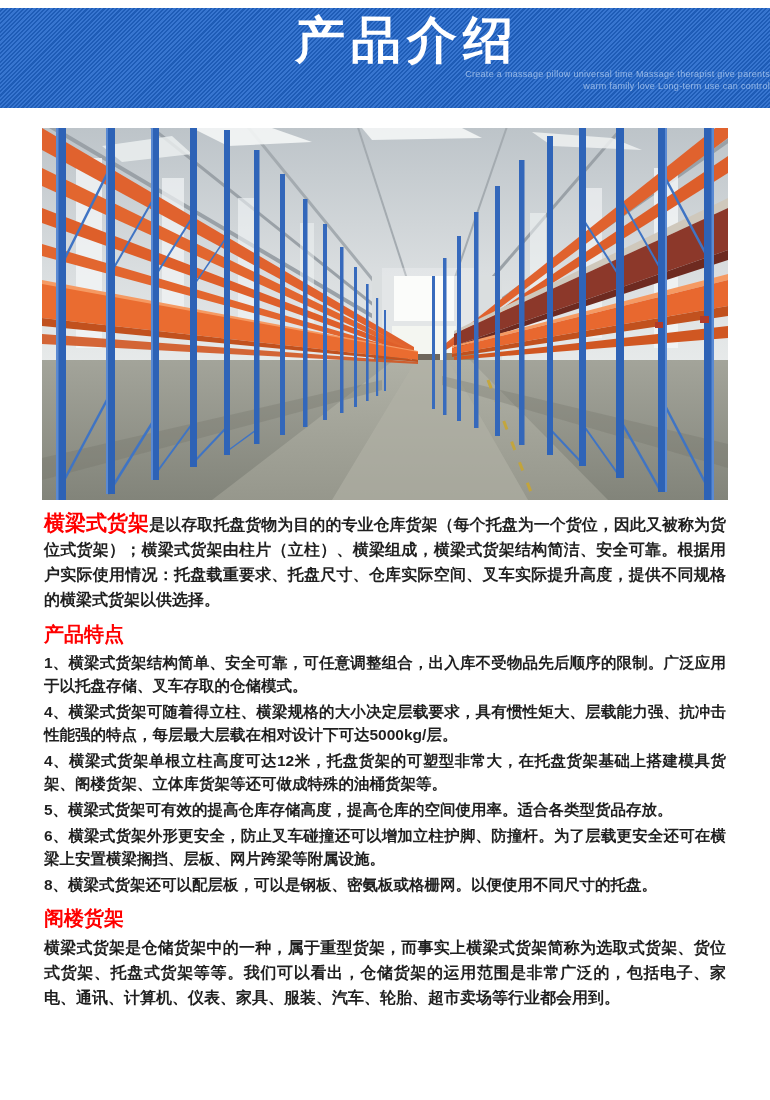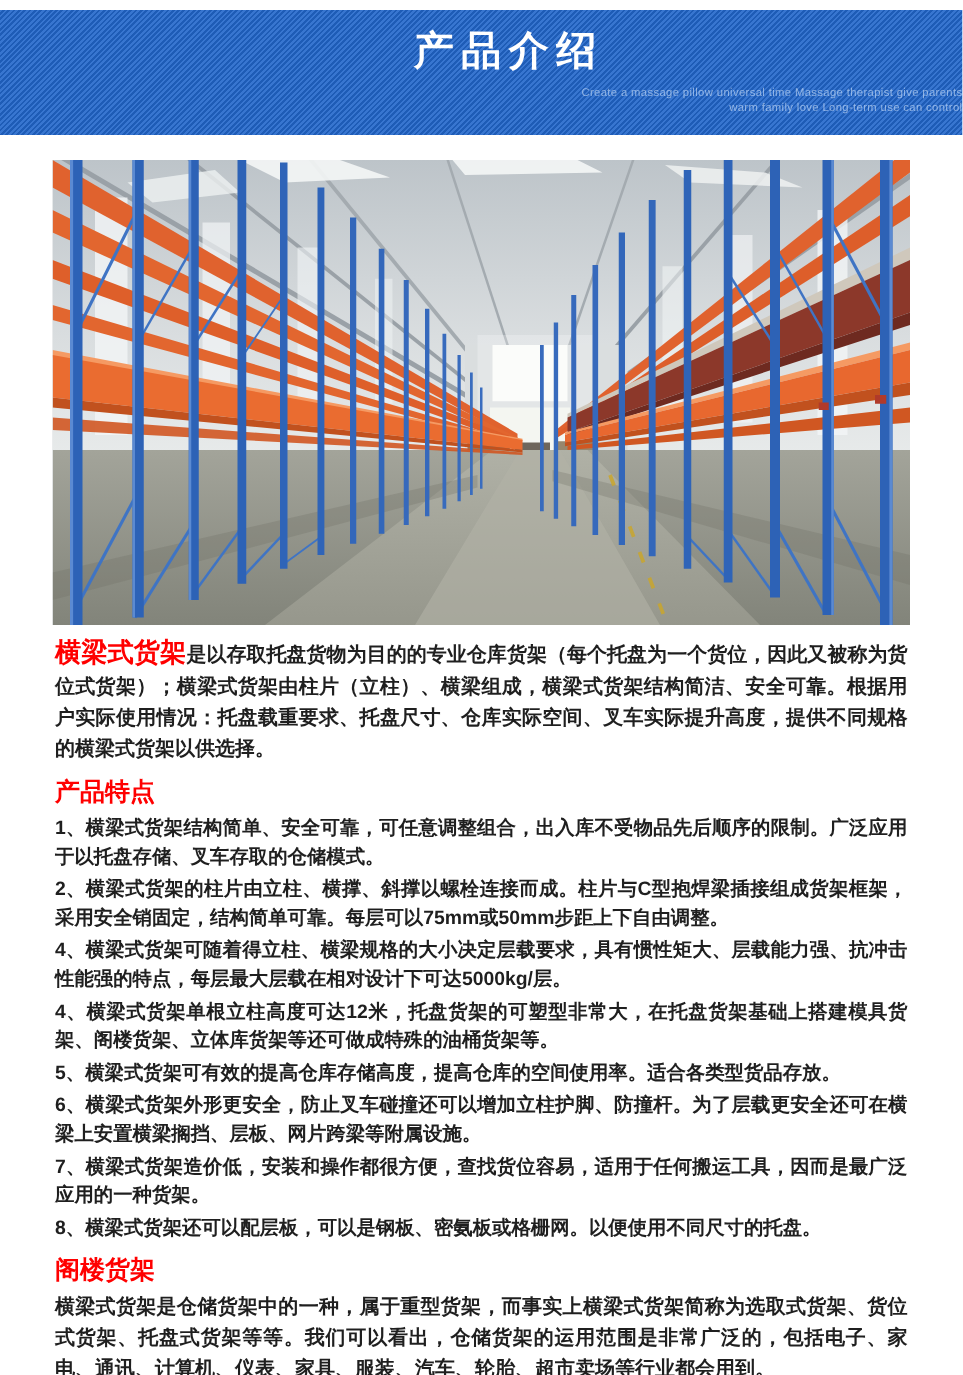--- a/index.html
+++ b/index.html
@@ -15,21 +15,21 @@
     background-color:#2166cb;
     background-image:repeating-linear-gradient(135deg,
       rgba(255,255,255,0.10) 0px, rgba(255,255,255,0.10) 1.5px,
       rgba(0,0,0,0.10) 1.5px, rgba(0,0,0,0.10) 3px);
     overflow:hidden;
   }
   .banner-title{
     margin-top:8px;
     text-align:center;
     color:#ffffff;
-    font-size:32px;
+    font-size:50px;
     font-weight:bold;
     letter-spacing:6px;
     line-height:48px;
     padding-left:44px;
   }
   .banner-sub{
     margin-top:4px;
     text-align:right;
     color:rgba(215,232,252,0.60);
     font-size:9px;
@@ -228,23 +228,21 @@
       <rect x="613" y="194" width="8" height="6" fill="#b03a2a"></rect>
     </g>
   </svg>
 </div>
 
 <div class="content">
   <p class="intro"><span class="lead" style="color:#ff0000;margin-top:16px;">横梁式货架</span><span>是以存取托盘货物为目的的专业仓库货架（每个托盘为一个货位，因此又被称为货位式货架）；横梁式货架由柱片（立柱）、横梁组成，横梁式货架结构简洁、安全可靠。根据用户实际使用情况：托盘载重要求、托盘尺寸、仓库实际空间、叉车实际提升高度，提供不同规格的横梁式货架以供选择。</span></p>
 
   <h2 class="section" style="color:#ff0000;">产品特点</h2>
   <p class="feature">1、横梁式货架结构简单、安全可靠，可任意调整组合，出入库不受物品先后顺序的限制。广泛应用于以托盘存储、叉车存取的仓储模式。</p>
-  <p class="feature">2、横梁式货架的柱片由立柱、横撑、斜撑以螺栓连接而成。柱片与C型抱焊梁插接组成货架框架，采用安全销固定，结构简单可靠。每层可以75mm或50mm步距上下自由调整。</p>
   <p class="feature">4、横梁式货架可随着得立柱、横梁规格的大小决定层载要求，具有惯性矩大、层载能力强、抗冲击性能强的特点，每层最大层载在相对设计下可达5000kg/层。</p>
   <p class="feature">4、横梁式货架单根立柱高度可达12米，托盘货架的可塑型非常大，在托盘货架基础上搭建模具货架、阁楼货架、立体库货架等还可做成特殊的油桶货架等。</p>
   <p class="feature">5、横梁式货架可有效的提高仓库存储高度，提高仓库的空间使用率。适合各类型货品存放。</p>
   <p class="feature">6、横梁式货架外形更安全，防止叉车碰撞还可以增加立柱护脚、防撞杆。为了层载更安全还可在横梁上安置横梁搁挡、层板、网片跨梁等附属设施。</p>
-  <p class="feature">7、横梁式货架造价低，安装和操作都很方便，查找货位容易，适用于任何搬运工具，因而是最广泛应用的一种货架。</p>
   <p class="feature">8、横梁式货架还可以配层板，可以是钢板、密氨板或格栅网。以便使用不同尺寸的托盘。</p>
 
   <h2 class="section" style="color:#ff0000;">阁楼货架</h2>
   <p class="app-body">横梁式货架是仓储货架中的一种，属于重型货架，而事实上横梁式货架简称为选取式货架、货位式货架、托盘式货架等等。我们可以看出，仓储货架的运用范围是非常广泛的，包括电子、家电、通讯、计算机、仪表、家具、服装、汽车、轮胎、超市卖场等行业都会用到。</p>
 </div>
 
 </body></html>

